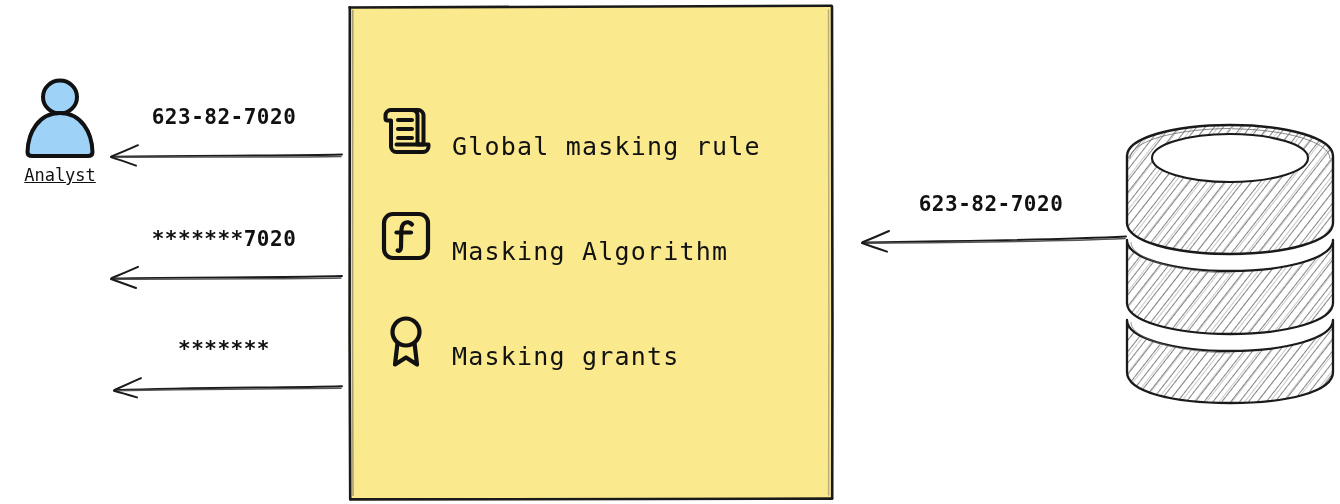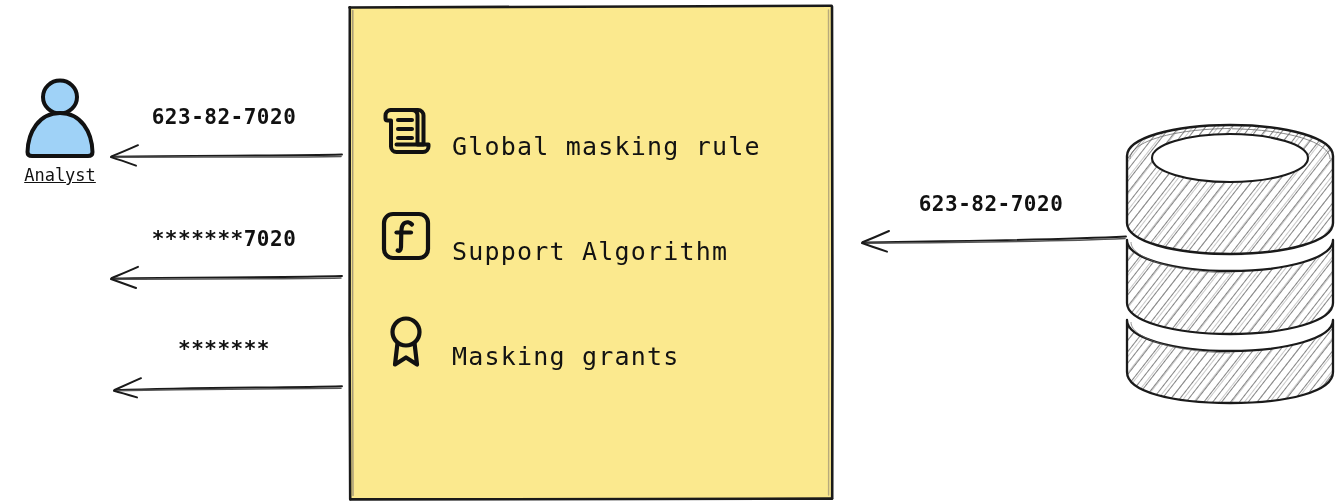--- a/index.html
+++ b/index.html
@@ -210,21 +210,21 @@
 
 
       <div class="policy-item">
         <span class="pi-icon">
           <svg width="54" height="54" viewBox="0 0 54 54">
             <rect x="5" y="5" width="44" height="44" rx="9" ry="9" fill="none" stroke="#111" stroke-width="4.2"></rect>
             <path d="M33 15.5 C31 13.2 27.5 12.4 25 14.4 C22.8 16.2 22.4 19.6 22.3 23 L22 38 C21.9 41 20.4 42.6 18.6 41.5" fill="none" stroke="#111" stroke-width="4.2" stroke-linecap="round"></path>
             <line x1="17.5" y1="23.5" x2="32" y2="23.5" stroke="#111" stroke-width="4.2" stroke-linecap="round"></line>
           </svg>
         </span>
-        <span class="pi-label">Support Algorithm</span>
+        <span class="pi-label">Masking Algorithm</span>
       </div>
 
       <div class="policy-item">
         <span class="pi-icon">
           <svg width="54" height="56" viewBox="0 0 54 56">
             <circle cx="27" cy="19" r="13.5" fill="none" stroke="#111" stroke-width="4.2"></circle>
             <path d="M18.5 30 L16 51.5 L27 44.5 L38 51.5 L35.5 30" fill="none" stroke="#111" stroke-width="4.2" stroke-linejoin="round" stroke-linecap="round"></path>
           </svg>
         </span>
         <span class="pi-label">Masking grants</span>

